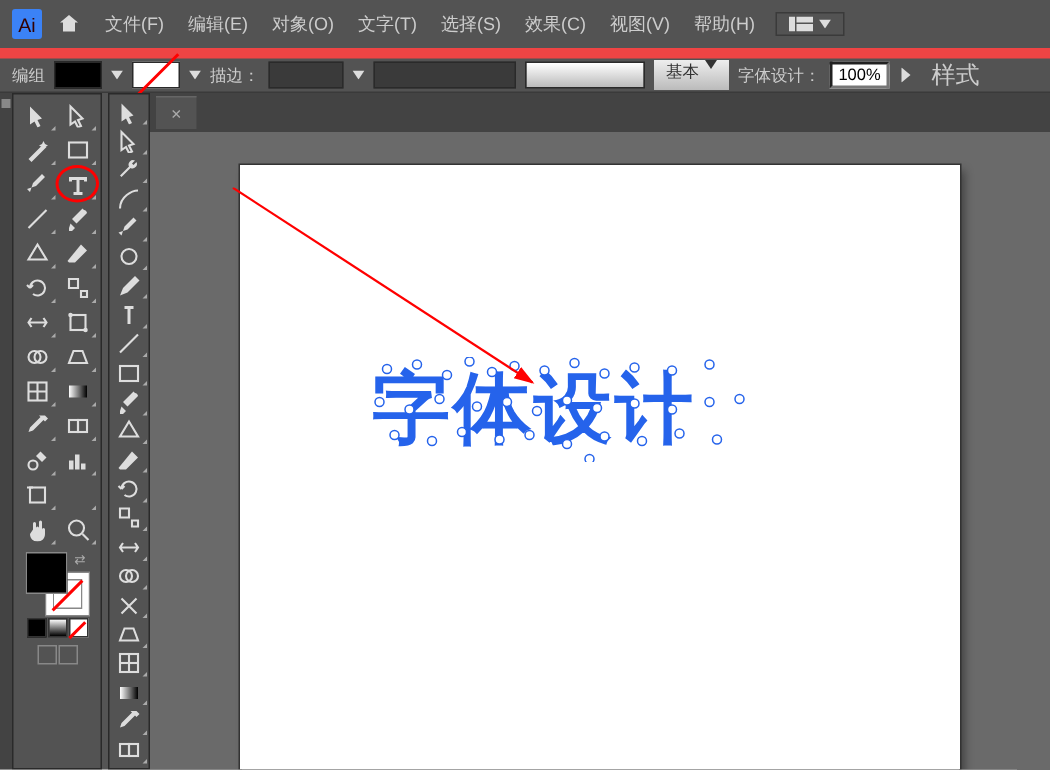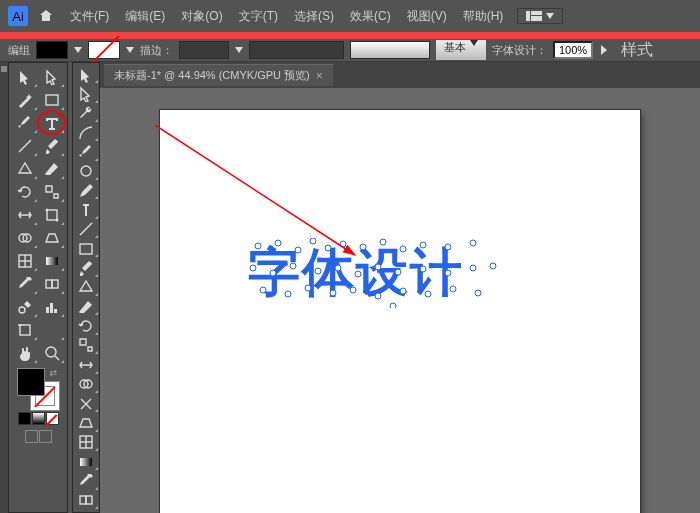--- a/index.html
+++ b/index.html
@@ -786,21 +786,20 @@
           <rect class="ic-s" x="2" y="4" width="6" height="8"></rect>
           <rect class="ic-s" x="8" y="4" width="6" height="8"></rect>
         </svg>
         <span class="tool-corner"></span>
       </div>
     </div>
 
   <div class="doc-area">
     <div class="doc-tab-bar">
       <div class="doc-tab">
-        <span>未标题-1* @ 44.94% (CMYK/GPU 预览)</span>
         <span class="close-x">×</span>
       </div>
     </div>
     <div class="canvas-viewport">
       <div class="artboard">
         <div class="canvas-text">字体设计</div>
         <svg class="anchor-dots" viewBox="0 0 280 70">
           <g fill="#fff" stroke="#2563eb" stroke-width="1">
             <circle cx="10" cy="8" r="3"></circle>
               <circle cx="30" cy="5" r="3"></circle>

